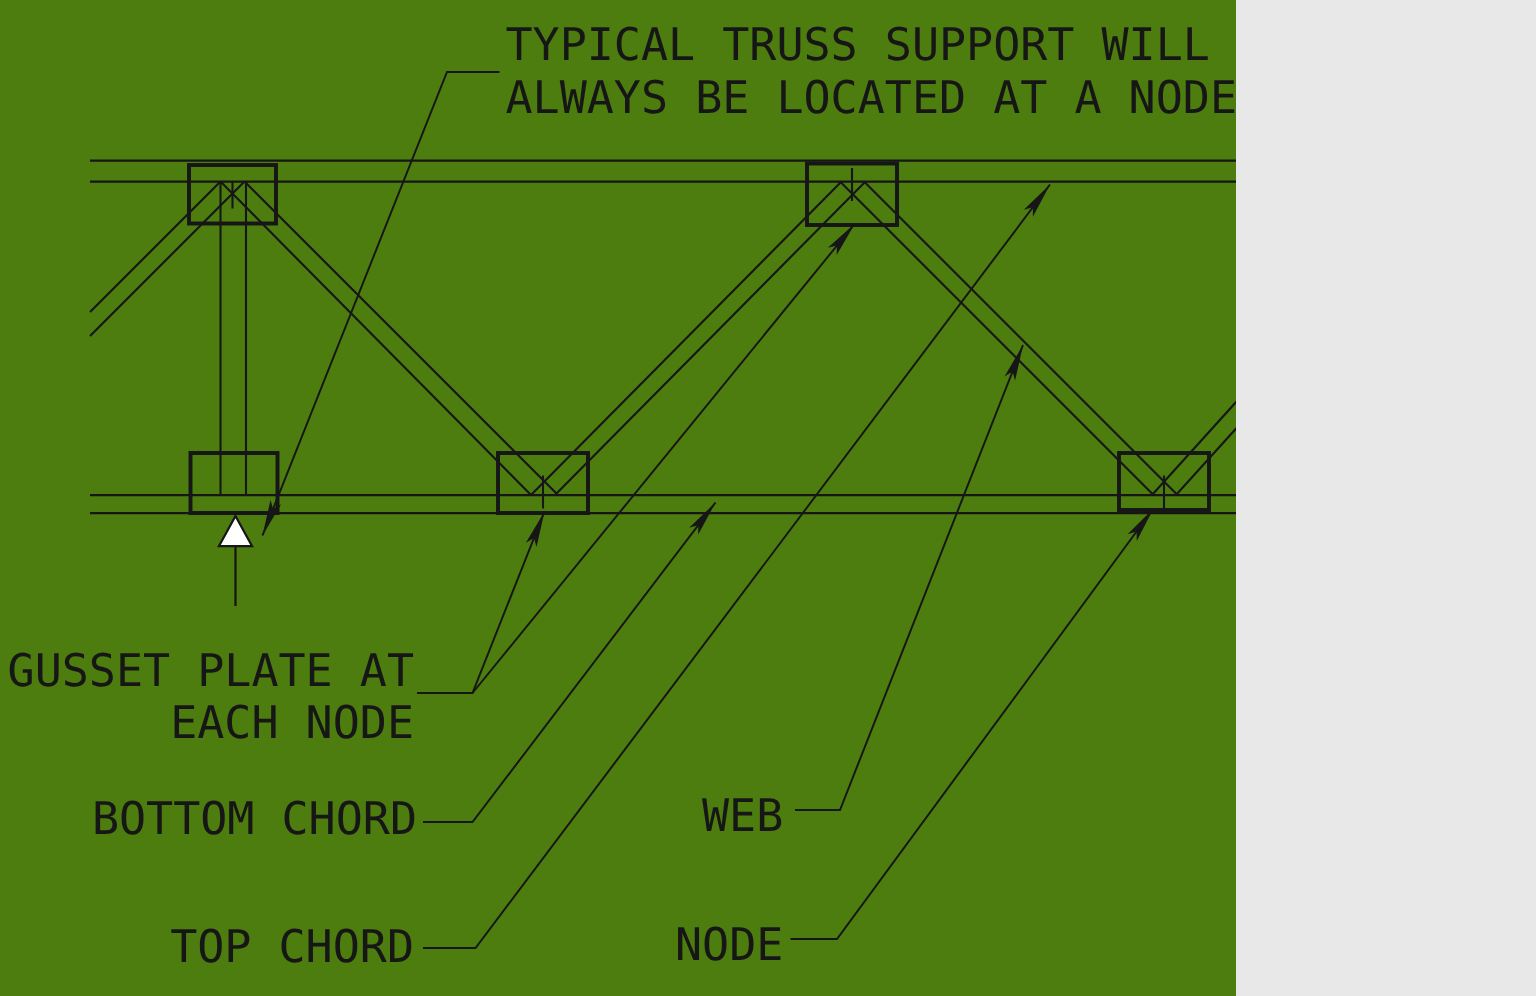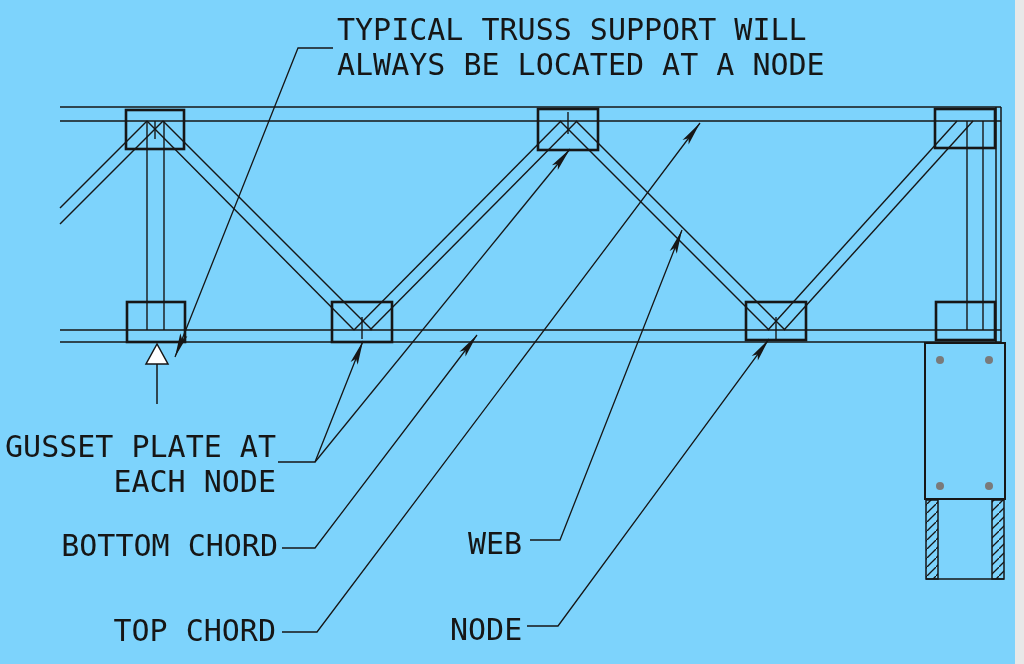--- a/index.html
+++ b/index.html
@@ -1,17 +1,17 @@
 <!DOCTYPE html>
 <html><head>
 <meta charset="utf-8">
 <style>
   html,body{margin:0;padding:0;background:#e8e8e8;}
   .stage{
-    position:relative;width:1015px;height:664px;background:#7dd3fc;
+    position:relative;width:824px;height:664px;background:#4d7c0f;
     font-family:"DejaVu Sans Mono","Liberation Mono",monospace;
     overflow:hidden;
   }
   svg{display:block;}
   .cad-text{
     font-family:"DejaVu Sans Mono","Liberation Mono",monospace;
     font-size:30px;
     letter-spacing:0px;
     fill:#161616;
   }

